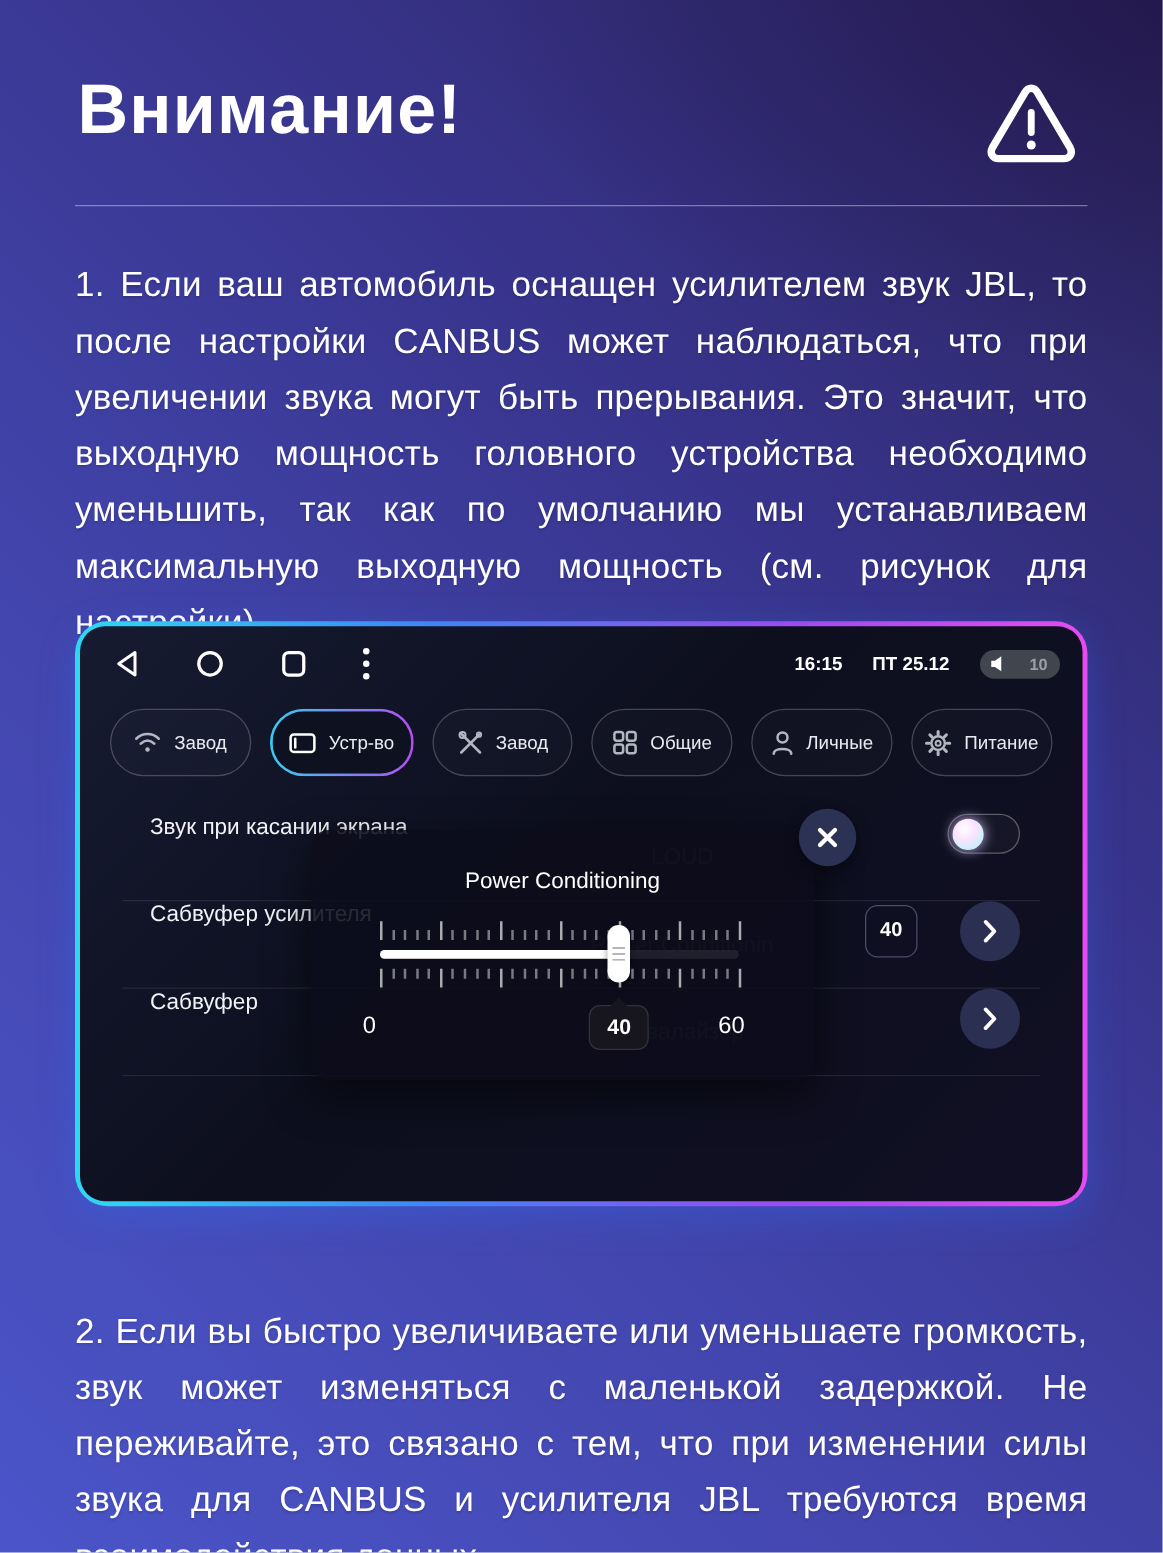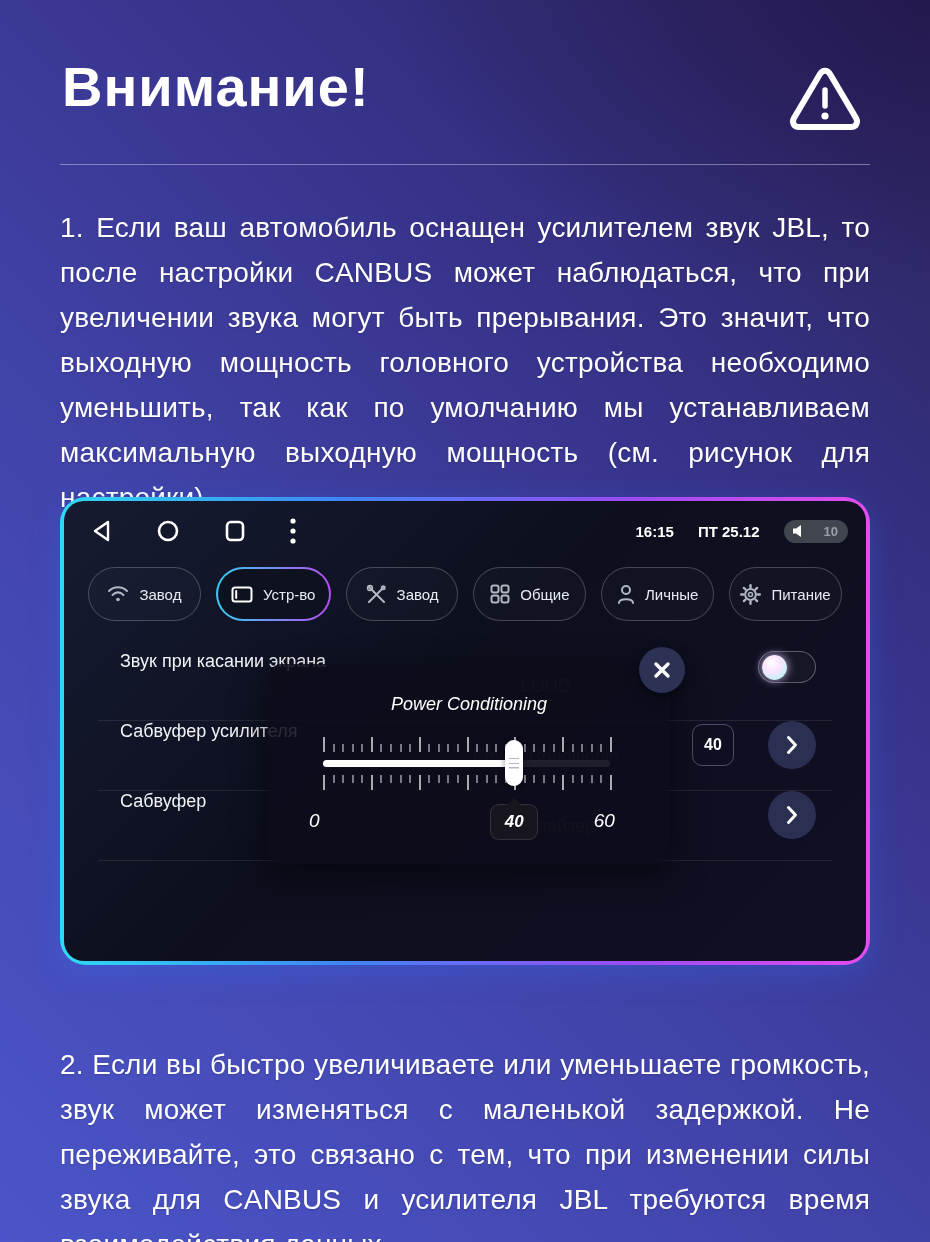--- a/index.html
+++ b/index.html
@@ -79,22 +79,22 @@
     background:radial-gradient(circle at 38% 32%, #ffffff 0%, #fbe3ff 38%, #cdeffa 70%, #9fdcf2 100%);
     box-shadow:0 0 10px rgba(220,200,255,.9); }
 
   .val-box{ min-width:42px; height:42px; border-radius:10px; border:1.5px solid rgba(150,150,200,.45);
     display:flex; align-items:center; justify-content:center; font-size:16px; font-weight:700; color:#fff;
     padding:0 8px; }
   .chev-btn{ width:48px; height:48px; border-radius:50%; background:#2b3052;
     display:flex; align-items:center; justify-content:center; }
 
   
-  .dialog{ position:absolute; left:204px; top:163px; width:402px; height:200px; border-radius:14px;
-    background:rgba(13,12,27,.88); box-shadow:0 12px 34px rgba(0,0,0,.55); z-index:5;font-style:italic; }
+  .dialog{ position:absolute; left:185px; top:163px; width:402px; height:200px; border-radius:14px;
+    background:rgba(13,12,27,.88); box-shadow:0 12px 34px rgba(0,0,0,.55); z-index:5; }
   .dialog-title{ margin-top:30px; text-align:center; font-size:18px; font-weight:500; color:#fff; }
 
   .slider{ position:absolute; left:55px; top:96px; width:287px; height:7px;
     border-radius:4px; background:rgba(255,255,255,.08); }
   .slider-fill{ position:absolute; left:0; top:0; height:7px; border-radius:4px; background:#ffffff; }
   .slider-thumb{ position:absolute; top:-20px; width:18px; height:46px; border-radius:9px;
     background:#ffffff; box-shadow:0 2px 6px rgba(0,0,0,.4); }
   .slider-thumb::after{ content:''; position:absolute; left:4px; right:4px; top:50%; height:11px;
     transform:translateY(-50%);
     background:repeating-linear-gradient(to bottom, rgba(120,120,145,.55) 0 1.5px, transparent 1.5px 5px); }

